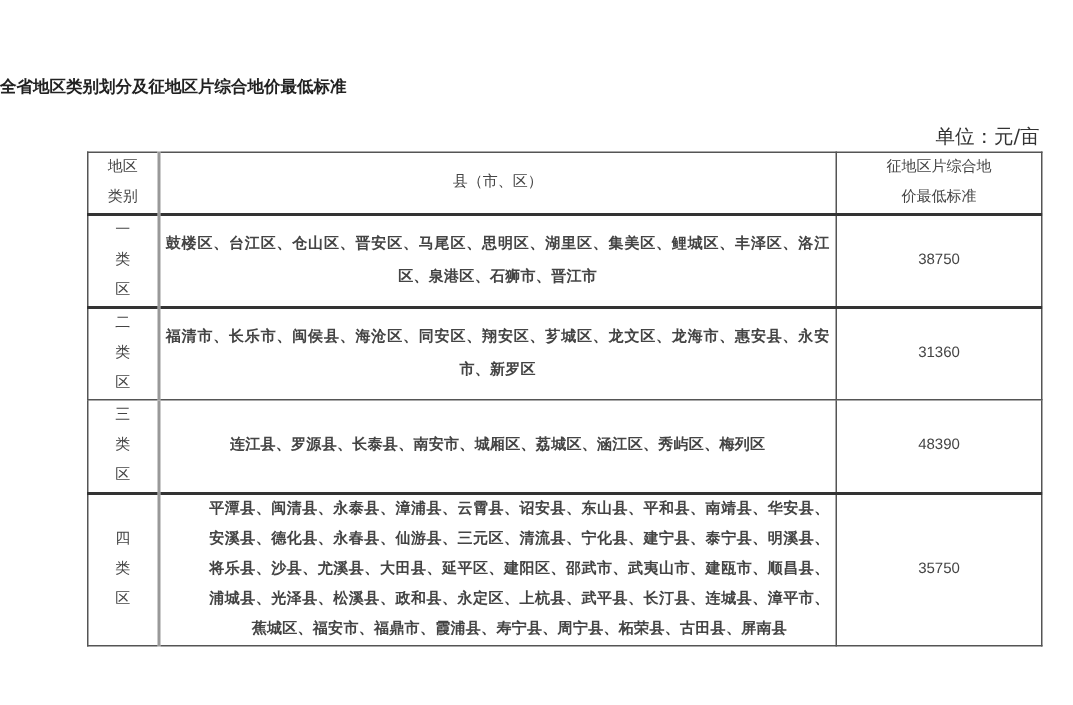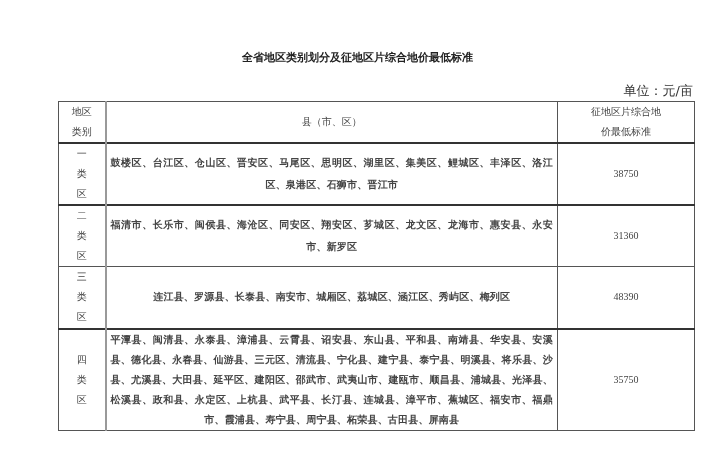--- a/index.html
+++ b/index.html
@@ -1,31 +1,31 @@
 <!DOCTYPE html>
 <html><head>
 <meta charset="utf-8">
 <style>
   html, body { margin:0; padding:0; background:#ffffff; }
   body { width:715px; height:470px; position:relative; overflow:hidden;
          font-family:"DejaVu Sans", "Liberation Sans", sans-serif; color:#333; }
-  .title { position:absolute; left:0; width:715px; top:50px; text-align:center;
+  .title { position:absolute; left:0; width:715px; top:50px; 
            font-family:"DejaVu Serif", "Liberation Serif", serif; font-weight:bold;
            font-size:11px; color:#222; }
   .unit { position:absolute; right:22px; top:82px; font-size:13px; color:#333; }
   table.grid { position:absolute; left:58px; top:101px; width:636px;
                border-collapse:collapse; table-layout:fixed; }
   table.grid td { border:1px solid #555; font-size:10px; color:#444; text-align:center;
                   vertical-align:middle; padding:0; line-height:22px; }
   table.grid tr.sep td { border-top:2px solid #333; }
   table.grid td.col-left { border-right:2px solid #999; }
   col.c1 { width:47px; } col.c2 { width:452px; } col.c3 { width:137px; }
   .cat { display:flex; flex-direction:column; align-items:center; line-height:20px; }
   .counties { padding:0 4px; text-align:justify; text-align-last:center; letter-spacing:0.2px;font-weight:bold; }
-  .price { font-family:Liberation Serif, serif; font-size:10px; color:#555; }
+  .price { font-family:Liberation Sans, sans-serif; font-size:10px; color:#555; }
   .hdr-sub { line-height:20px; }
 </style>
 </head>
 <body>
 
 <div class="title">全省地区类别划分及征地区片综合地价最低标准</div>
 <div class="unit">单位：元/亩</div>
 
 <table class="grid">
   <colgroup>
@@ -89,19 +89,19 @@
   </tr>
 
   <tr class="sep" style="height:102px;">
     <td class="col-left">
       <div class="cat">
         <span>四</span>
         <span>类</span>
         <span>区</span>
       </div>
     </td>
-    <td style="line-height:20px;">
+    <td style="line-height:20px;padding-left:29px;">
           <div class="counties">平潭县、闽清县、永泰县、漳浦县、云霄县、诏安县、东山县、平和县、南靖县、华安县、安溪县、德化县、永春县、仙游县、三元区、清流县、宁化县、建宁县、泰宁县、明溪县、将乐县、沙县、尤溪县、大田县、延平区、建阳区、邵武市、武夷山市、建瓯市、顺昌县、浦城县、光泽县、松溪县、政和县、永定区、上杭县、武平县、长汀县、连城县、漳平市、蕉城区、福安市、福鼎市、霞浦县、寿宁县、周宁县、柘荣县、古田县、屏南县</div>
         </td>
     <td class="price">35750</td>
   </tr>
 </tbody>
   </table>
 
 </body></html>

